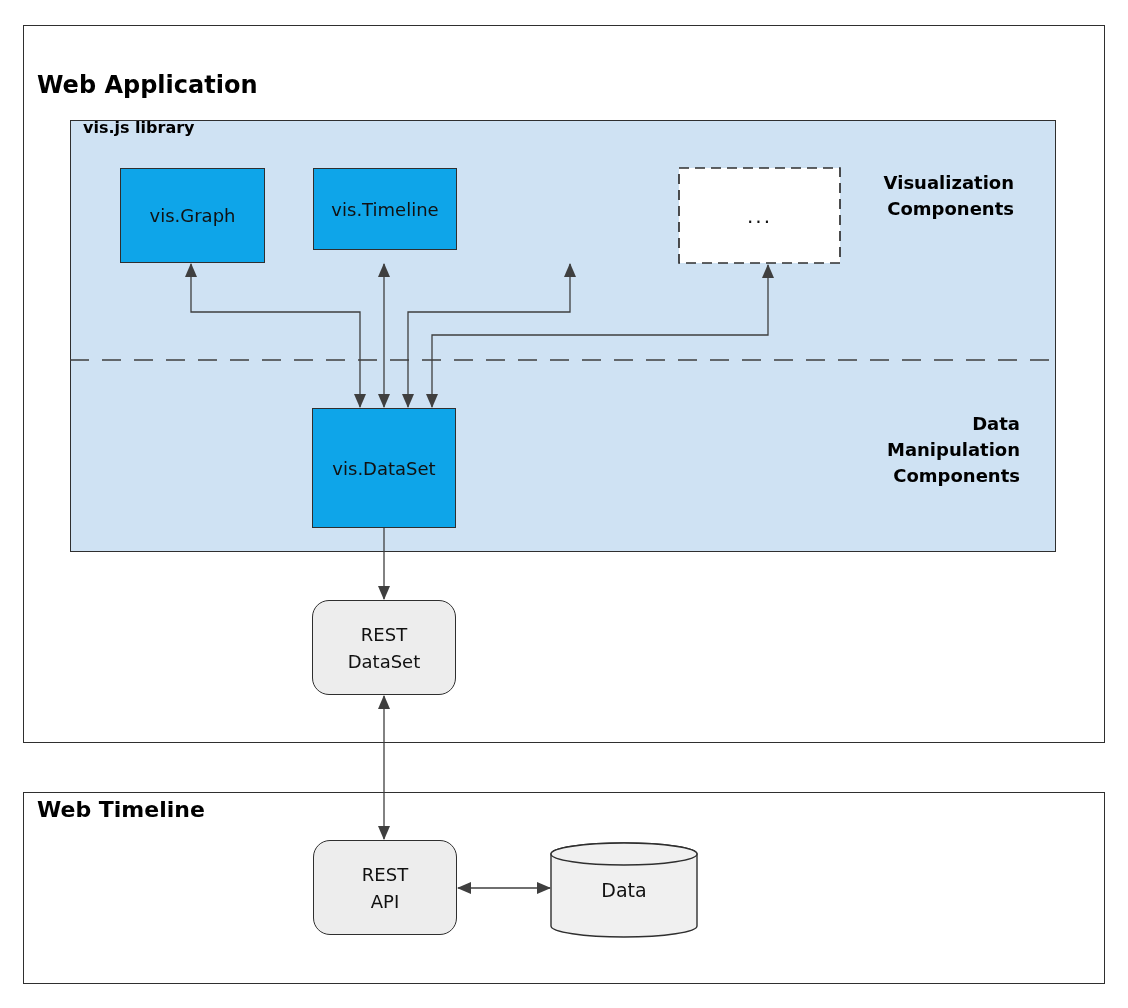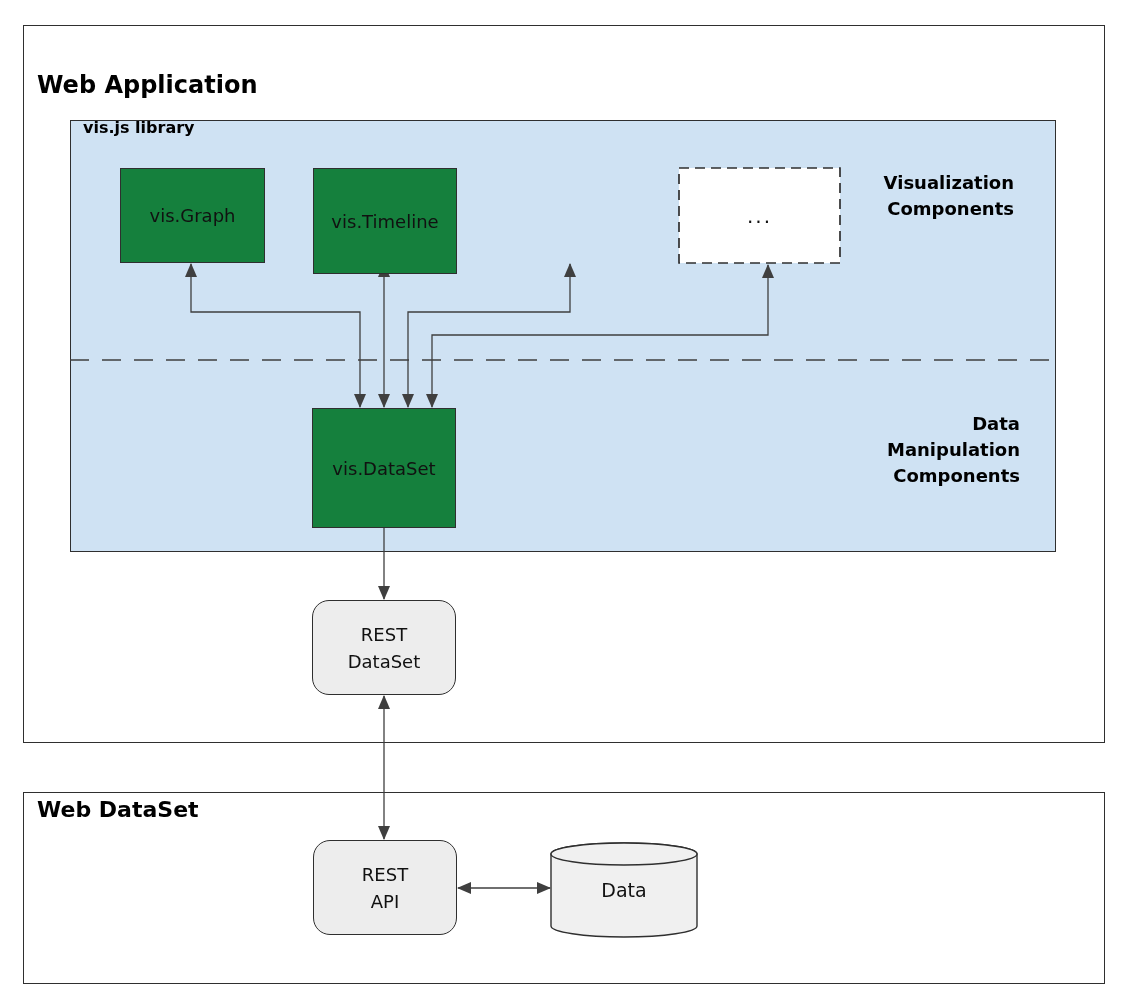--- a/index.html
+++ b/index.html
@@ -16,21 +16,21 @@
   .heading {
     position:absolute; font-weight:bold; color:#000; z-index:10;
     font-family:"DejaVu Sans", sans-serif; white-space:nowrap;
   }
   .section-label {
     position:absolute; font-weight:bold; color:#000; z-index:10;
     font-size:18px; line-height:26px; font-family:"DejaVu Sans", sans-serif;
   }
   .node {
     position:absolute; box-sizing:border-box; z-index:10;
-    border:1.5px solid #2f2f2f; background:#15803d;
+    border:1.5px solid #2f2f2f; background:#0ea5e9;
     display:flex; flex-direction:column; align-items:center; justify-content:center;
     font-size:18px; line-height:27px; text-align:center;
     font-family:"DejaVu Sans", sans-serif; color:#111;
   }
   .node.gray { background:#ededed;border-radius:17px; }
   .overlay-label {
     position:absolute; z-index:10; display:flex; align-items:center; justify-content:center;
     font-size:19px; font-family:"DejaVu Sans", sans-serif; color:#111;
   }
   #wires { position:absolute; left:0; top:0; z-index:5; pointer-events:none; }
@@ -68,36 +68,36 @@
     <path d="M458,888 H550" stroke="#3f3f3f" stroke-width="1.3" fill="none" marker-start="url(#ah)" marker-end="url(#ah)"></path>
 
     <rect x="679" y="168" width="161" height="95" fill="#ffffff" stroke="#2f2f2f" stroke-width="1.7" stroke-dasharray="10 6"></rect>
 
     <path d="M551,854 A73,11 0 0 1 697,854 V926 A73,11 0 0 1 551,926 Z" fill="#f0f0f0" stroke="#2f2f2f" stroke-width="1.4"></path>
     <ellipse cx="624" cy="854" rx="73" ry="11" fill="#f0f0f0" stroke="#2f2f2f" stroke-width="1.4"></ellipse>
   </svg>
 
   <div class="heading" style="left:37px; top:43px; font-size:24px;margin-top:28px;">Web Application</div>
   <div class="heading" style="left:83px; top:85px; font-size:16px;margin-top:33px;">vis.js library</div>
-  <div class="heading" style="left:37px; top:797px; font-size:22px;">Web DataSet</div>
+  <div class="heading" style="left:37px; top:797px; font-size:22px;">Web Timeline</div>
 
   <div class="section-label" style="left:800px; top:170px; width:214px; text-align:right;">
     <div>Visualization</div>
     <div>Components</div>
   </div>
   <div class="section-label" style="left:818px; top:411px; width:202px; text-align:right;">
     <div>Data</div>
     <div>Manipulation</div>
     <div>Components</div>
   </div>
 
   <div class="node" style="left:120px; top:168px; width:145px; height:95px;">
     <span>vis.Graph</span>
   </div>
-  <div class="node" style="left:313px; top:168px; width:144px; height:106px;">
+  <div class="node" style="left:313px; top:168px; width:144px; height:82px;">
     <span>vis.Timeline</span>
   </div>
   <div class="overlay-label" style="left:678px; top:167px; width:163px; height:97px; font-size:20px; letter-spacing:2px;">
     <span>...</span>
   </div>
 
   <div class="node" style="left:312px; top:408px; width:144px; height:120px;">
     <span>vis.DataSet</span>
   </div>
 

